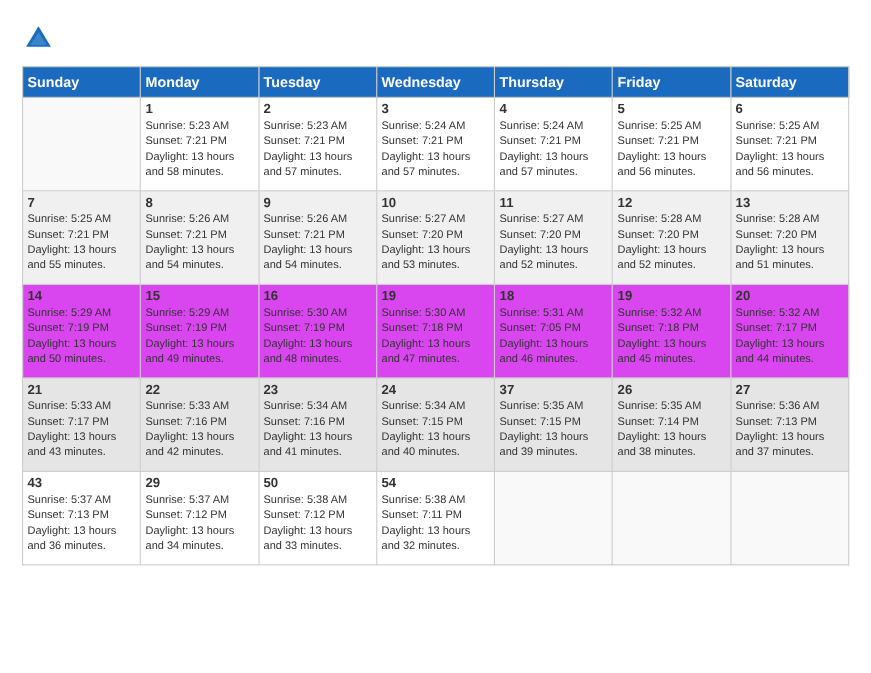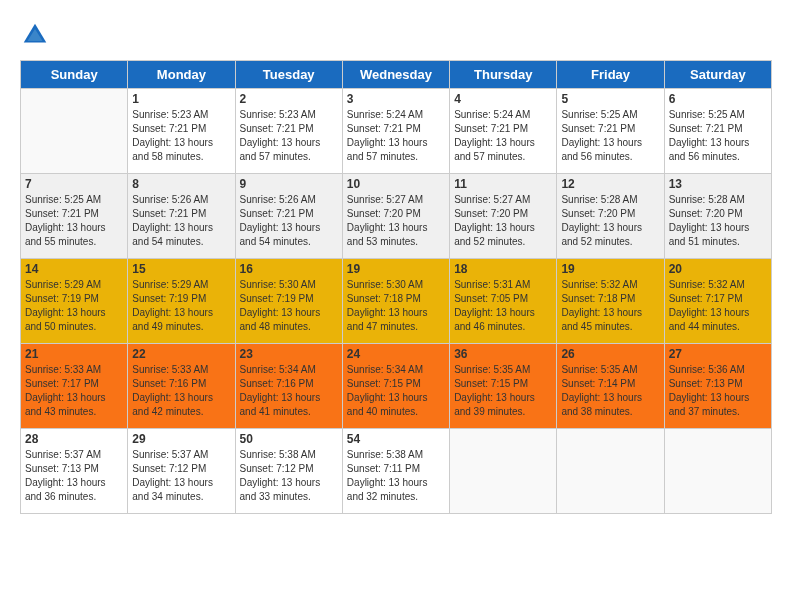--- a/index.html
+++ b/index.html
@@ -54,21 +54,21 @@
       color: #555;
     }
     .calendar {
       width: 100%;
       border-collapse: collapse;
     }
     .calendar th {
       background: #1a6bbf;
       color: white;
       padding: 6px 4px;
-      text-align: center;
+      text-align: left;
       font-size: 13px;
       border: 1px solid #ccc;
     }
     .calendar td {
       border: 1px solid #ccc;
       vertical-align: top;
       padding: 3px 4px;
       width: calc(100% / 7);
       height: 85px;
       font-size: 11px;
@@ -210,21 +210,21 @@
 and 52 minutes.</div>
         </td>
         <td>
           <div class="day-num">13</div>
           <div class="day-info" style="white-space: pre-line;">Sunrise: 5:28 AM
 Sunset: 7:20 PM
 Daylight: 13 hours
 and 51 minutes.</div>
         </td>
       </tr>
-      <tr style="background: #eab308; border-radius: 12px;">
+      <tr style="background: #d946ef; border-radius: 12px;">
         <td>
           <div class="day-num">14</div>
           <div class="day-info" style="white-space: pre-line;">Sunrise: 5:29 AM
 Sunset: 7:19 PM
 Daylight: 13 hours
 and 50 minutes.</div>
         </td>
         <td>
           <div class="day-num">15</div>
           <div class="day-info" style="white-space: pre-line;">Sunrise: 5:29 AM
@@ -261,21 +261,21 @@
 and 45 minutes.</div>
         </td>
         <td>
           <div class="day-num">20</div>
           <div class="day-info" style="white-space: pre-line;">Sunrise: 5:32 AM
 Sunset: 7:17 PM
 Daylight: 13 hours
 and 44 minutes.</div>
         </td>
       </tr>
-      <tr style="background: #f97316; margin-left: 27px;">
+      <tr style="background: #e5e5e5; margin-left: 27px;">
         <td>
           <div class="day-num">21</div>
           <div class="day-info" style="white-space: pre-line;">Sunrise: 5:33 AM
 Sunset: 7:17 PM
 Daylight: 13 hours
 and 43 minutes.</div>
         </td>
         <td>
           <div class="day-num">22</div>
           <div class="day-info" style="white-space: pre-line;">Sunrise: 5:33 AM
@@ -291,21 +291,21 @@
 and 41 minutes.</div>
         </td>
         <td>
           <div class="day-num">24</div>
           <div class="day-info" style="white-space: pre-line;">Sunrise: 5:34 AM
 Sunset: 7:15 PM
 Daylight: 13 hours
 and 40 minutes.</div>
         </td>
         <td>
-          <div class="day-num">36</div>
+          <div class="day-num">37</div>
           <div class="day-info" style="white-space: pre-line;">Sunrise: 5:35 AM
 Sunset: 7:15 PM
 Daylight: 13 hours
 and 39 minutes.</div>
         </td>
         <td>
           <div class="day-num">26</div>
           <div class="day-info" style="white-space: pre-line;">Sunrise: 5:35 AM
 Sunset: 7:14 PM
 Daylight: 13 hours
@@ -314,21 +314,21 @@
         <td>
           <div class="day-num">27</div>
           <div class="day-info" style="white-space: pre-line;">Sunrise: 5:36 AM
 Sunset: 7:13 PM
 Daylight: 13 hours
 and 37 minutes.</div>
         </td>
       </tr>
       <tr style="background: rgb(255, 255, 255);">
         <td>
-          <div class="day-num">28</div>
+          <div class="day-num">43</div>
           <div class="day-info" style="white-space: pre-line;">Sunrise: 5:37 AM
 Sunset: 7:13 PM
 Daylight: 13 hours
 and 36 minutes.</div>
         </td>
         <td>
           <div class="day-num">29</div>
           <div class="day-info" style="white-space: pre-line;">Sunrise: 5:37 AM
 Sunset: 7:12 PM
 Daylight: 13 hours

